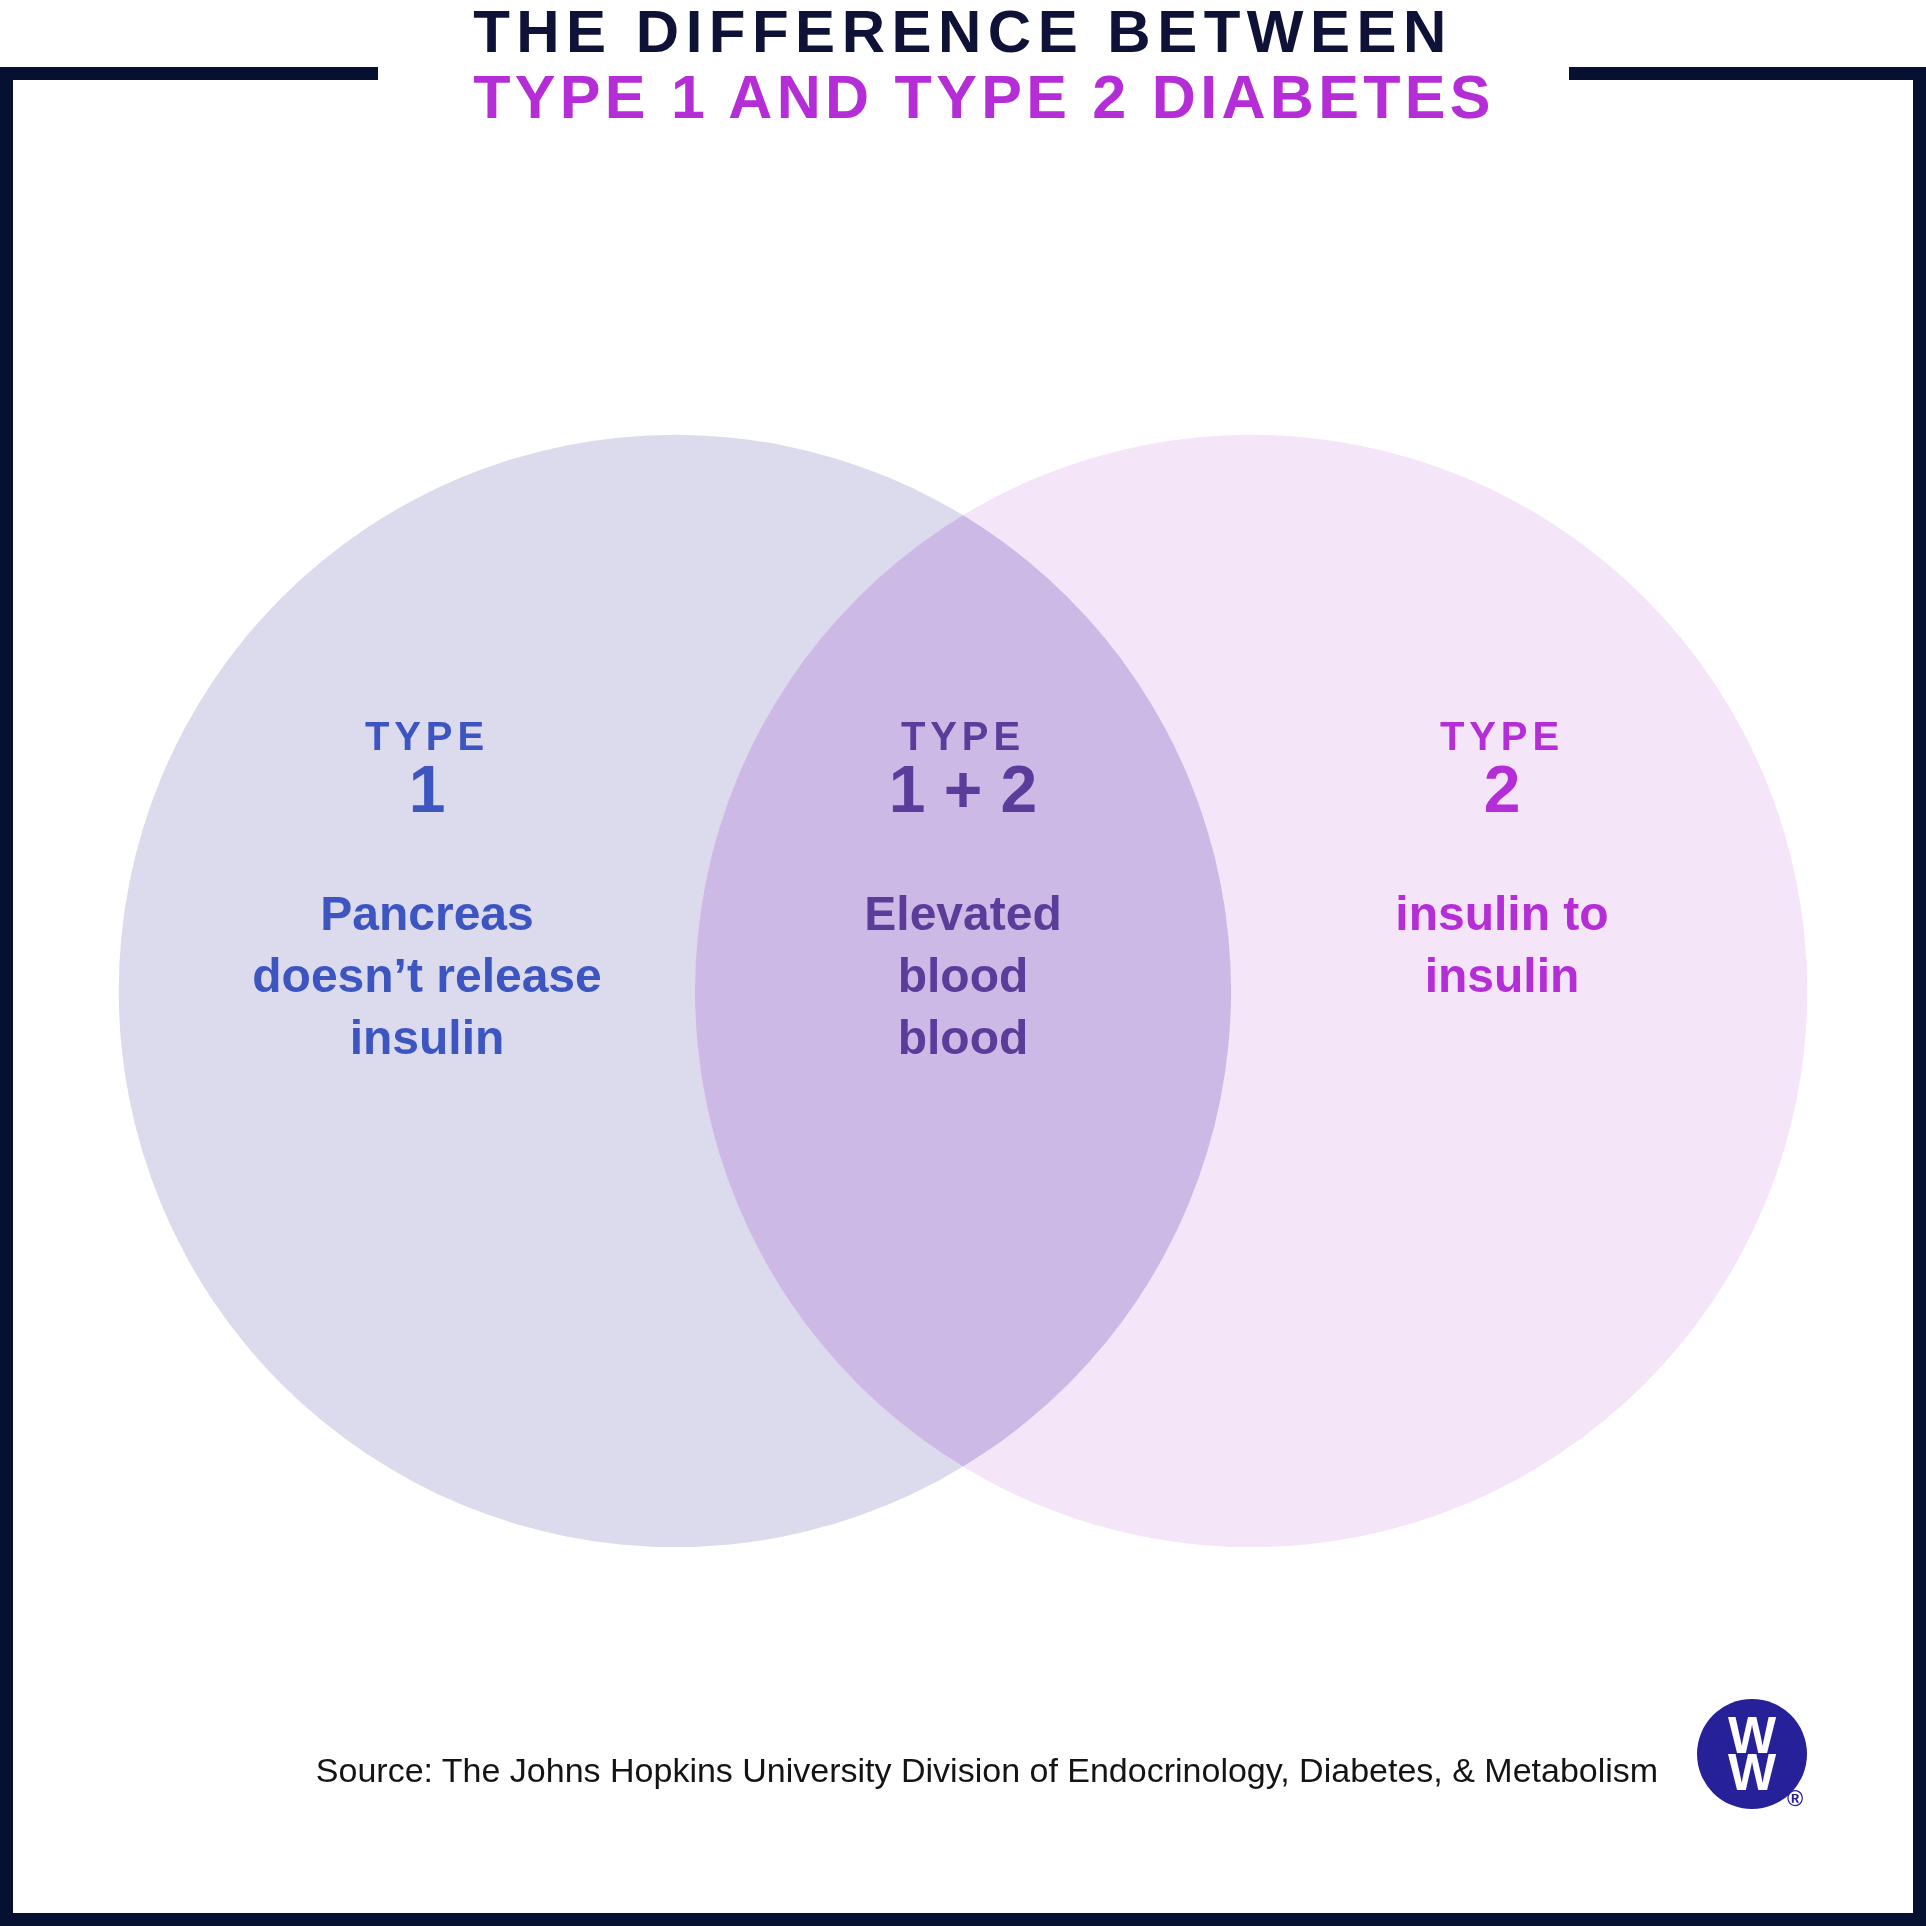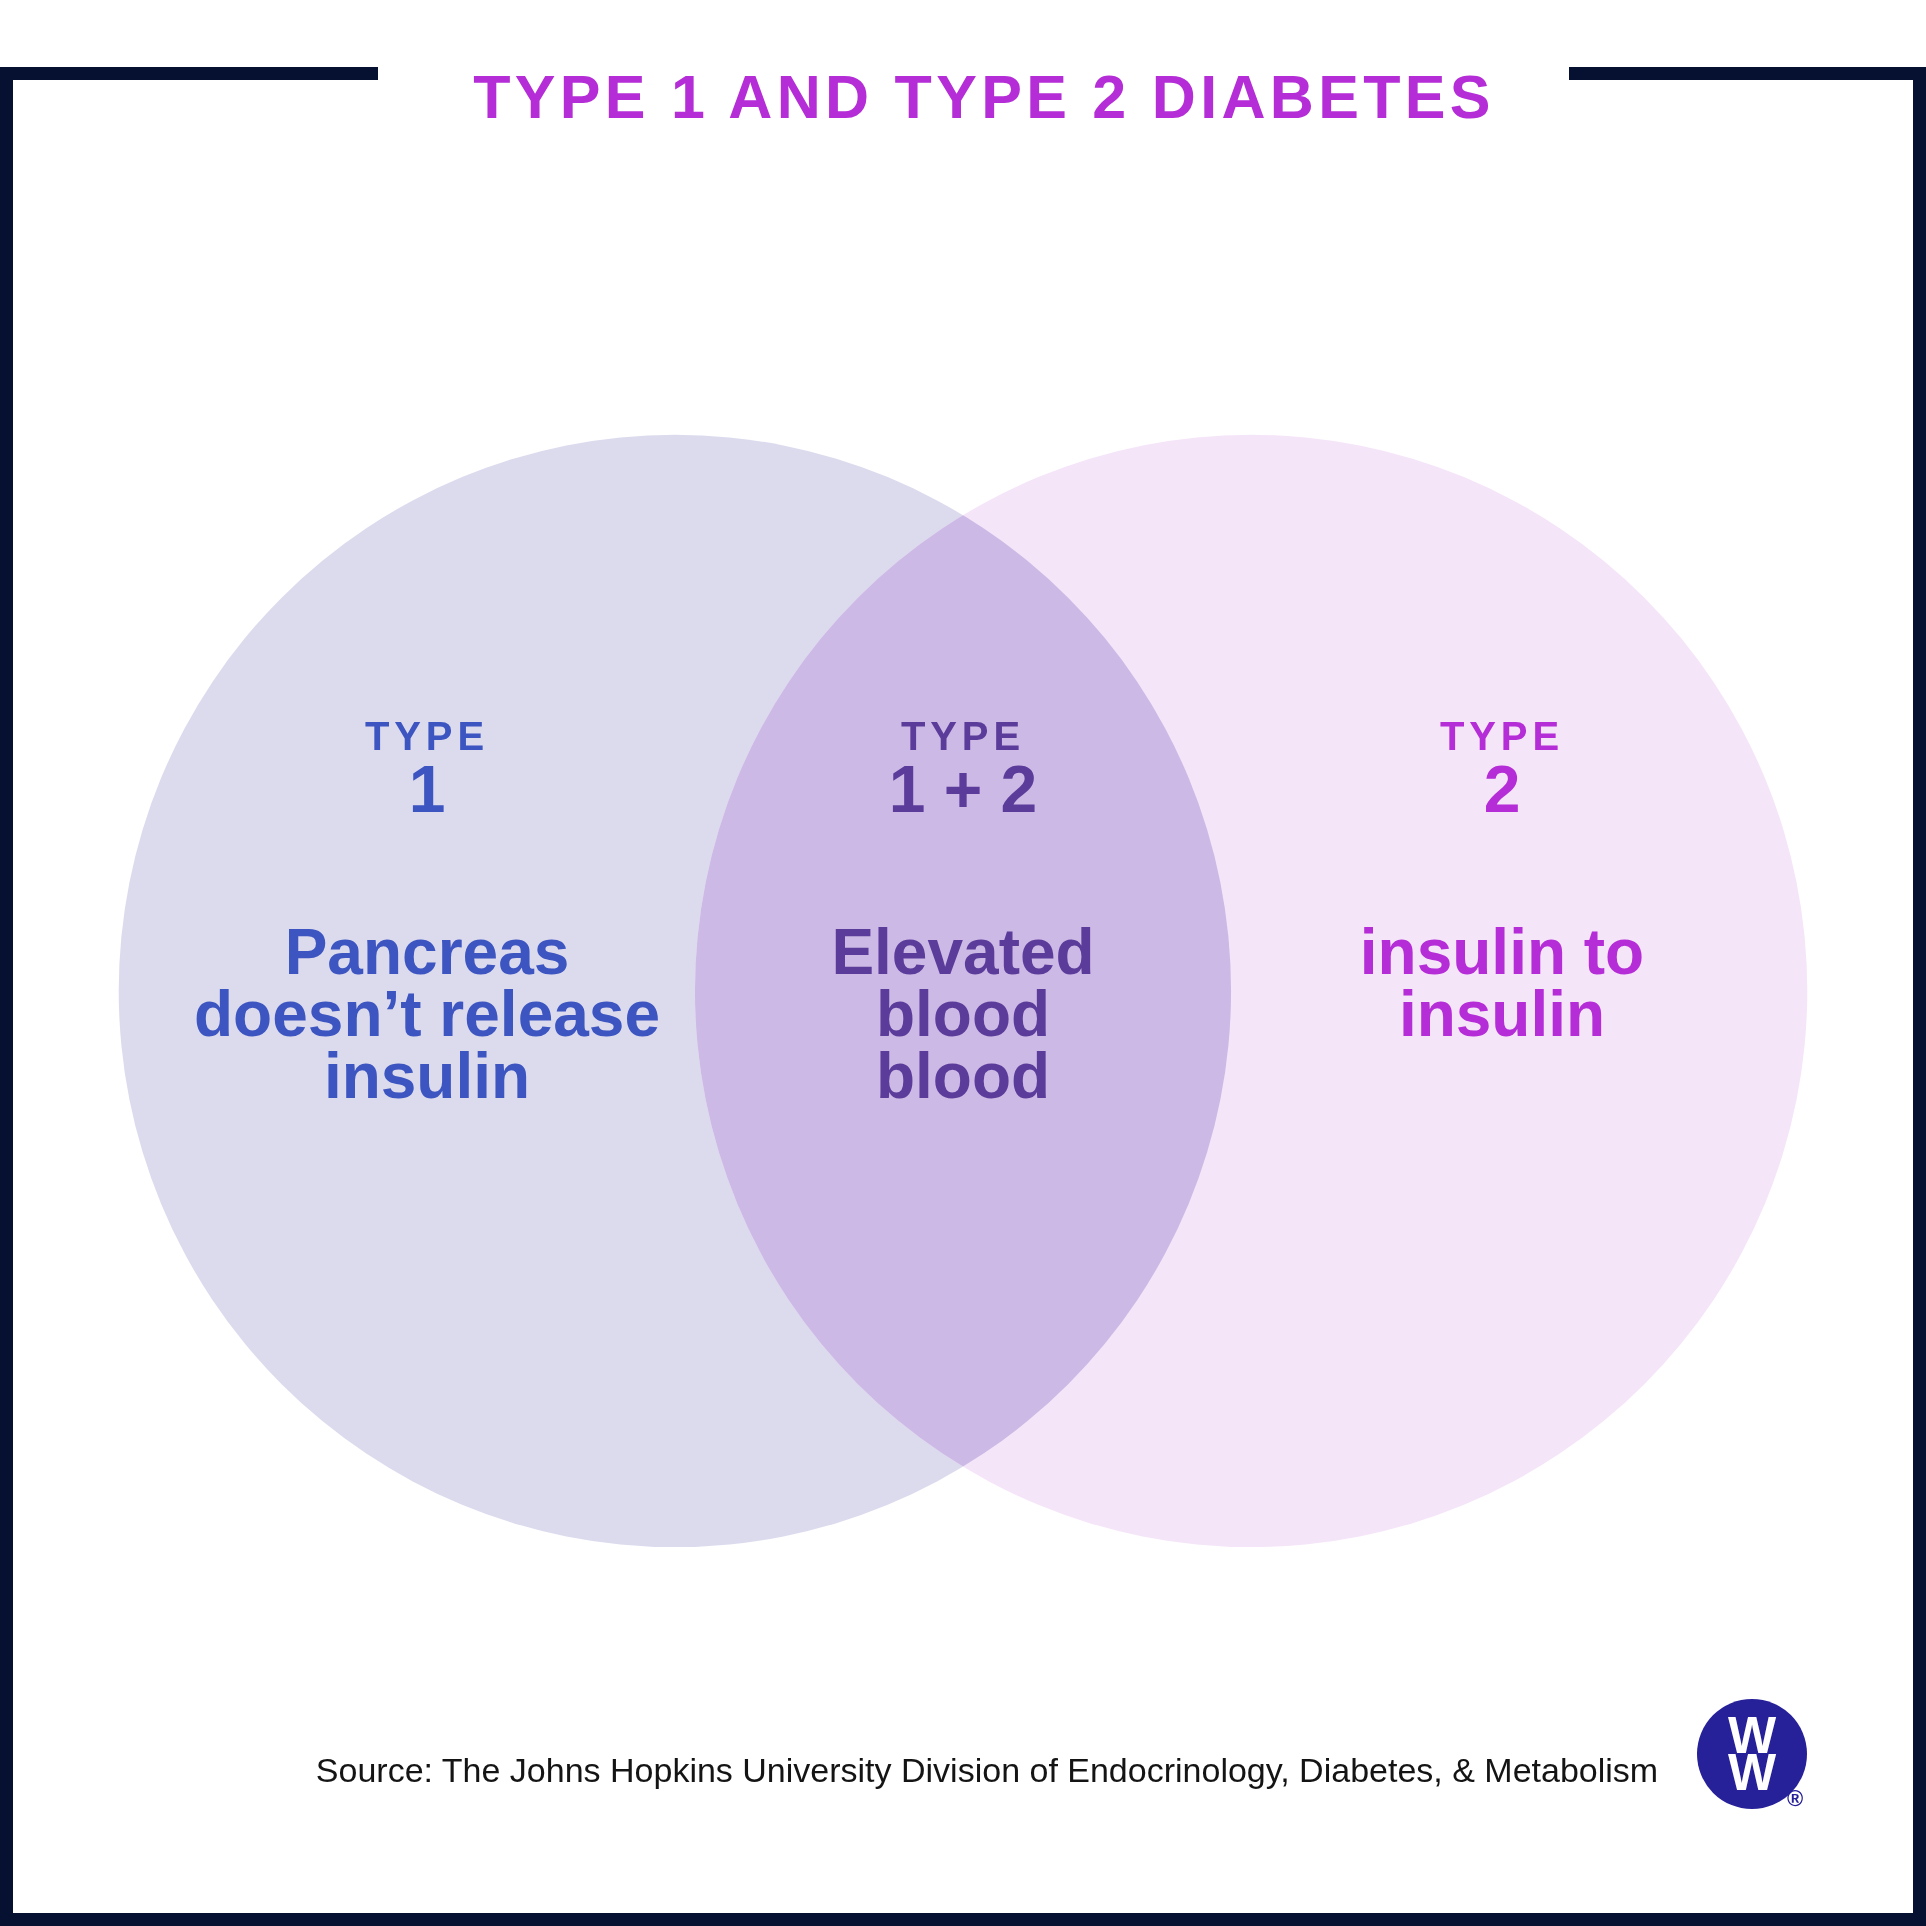--- a/index.html
+++ b/index.html
@@ -35,21 +35,21 @@
   .vgroup{
     position:absolute;top:716px;
     transform:translateX(-50%);
     text-align:center;font-weight:bold;
   }
   .g-left{left:427px;}
   .g-mid{left:963px;}
   .g-right{left:1502px;}
   .vlabel{font-size:40px;line-height:40px;letter-spacing:4.9px;}
   .vnumber{font-size:66px;line-height:66px;}
-  .vdesc{margin-top:99px;font-size:64px;line-height:62px;white-space:nowrap;}
+  .vdesc{margin-top:61px;font-size:48px;line-height:62px;white-space:nowrap;}
 
   .source{
     position:absolute;left:0;right:0;top:1753px;
     text-align:center;font-size:34px;line-height:34px;
   }
 
   .ww-logo{
     position:absolute;left:1697px;top:1699px;
     width:110px;height:110px;border-radius:50%;
     display:flex;flex-direction:column;align-items:center;justify-content:center;
@@ -72,20 +72,21 @@
     <circle cx="2308" cy="1828" r="1026" fill="#f5e5f9"></circle>
     <circle cx="2308" cy="1828" r="1026" clip-path="url(#clipLeft)" fill="#cdb9e5"></circle>
   </svg>
 
   <div class="frame f-top-l" style="background-color: rgb(6, 16, 48);"></div>
   <div class="frame f-top-r" style="background-color: rgb(6, 16, 48);"></div>
   <div class="frame f-left" style="background-color: rgb(6, 16, 48);"></div>
   <div class="frame f-right" style="background-color: rgb(6, 16, 48);"></div>
   <div class="frame f-bottom" style="background-color: rgb(6, 16, 48);"></div>
 
+  <div class="title-line1" style="color: rgb(13, 18, 54);">THE DIFFERENCE BETWEEN</div>
   <div class="title-line2" style="color: rgb(180, 45, 214);">TYPE 1 AND TYPE 2 DIABETES</div>
 
   <div class="vgroup g-left" style="color: rgb(61, 85, 192);">
     <div class="vlabel">TYPE</div>
     <div class="vnumber">1</div>
     <div class="vdesc">
       <div>Pancreas</div>
       <div>doesn’t release</div>
       <div>insulin</div>
     </div>

